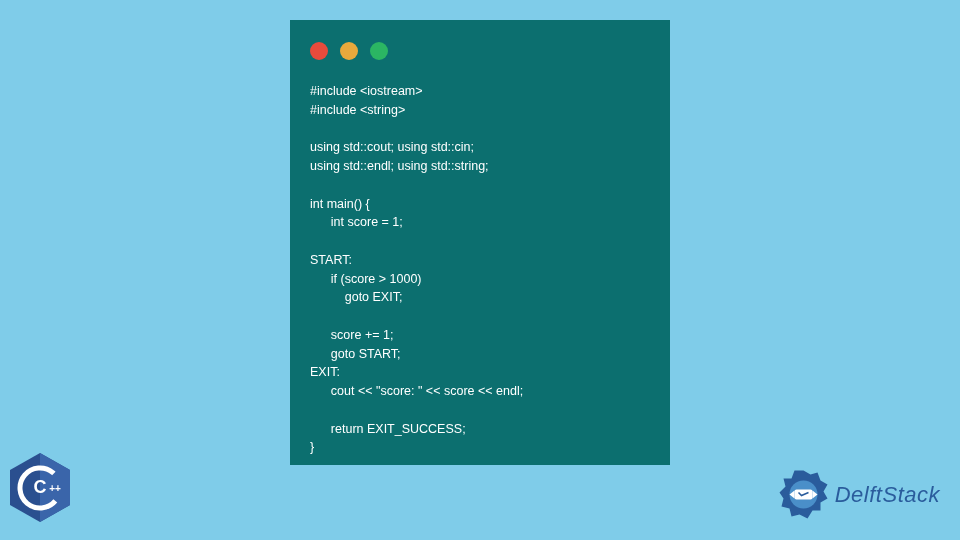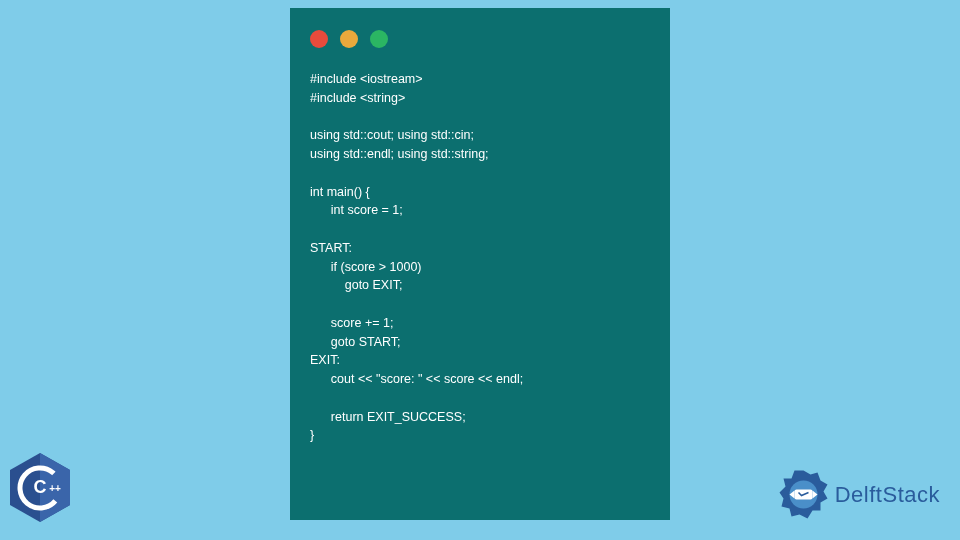--- a/index.html
+++ b/index.html
@@ -7,23 +7,23 @@
       width: 960px;
       height: 540px;
       background: #7fcce9;
       position: relative;
       font-family: Arial, Helvetica, sans-serif;
       overflow: hidden;
     }
     .code-window {
       position: absolute;
       left: 290px;
-      top: 8px;
+      top: 20px;
       width: 380px;
-      height: 512px;
+      height: 445px;
       background: #0c6f6f;
       padding: 16px 20px;
     }
     .window-dots {
       display: flex;
       gap: 12px;
       margin-bottom: 22px;
       margin-top: 6px;
     }
     .dot {
@@ -56,20 +56,21 @@
       align-items: center;
       gap: 4px;
     }
     .delft-badge {
       width: 55px;
       height: 55px;
     }
     .delft-text {
       font-size: 22px;
       font-weight: 500;
+      font-style: italic;
       color: #2a5c9c;
       letter-spacing: 0.5px;
     }
   </style>
 </head>
 <body>
 
 <div class="code-window">
   <div class="window-dots">
     <div class="dot dot-red"></div>

